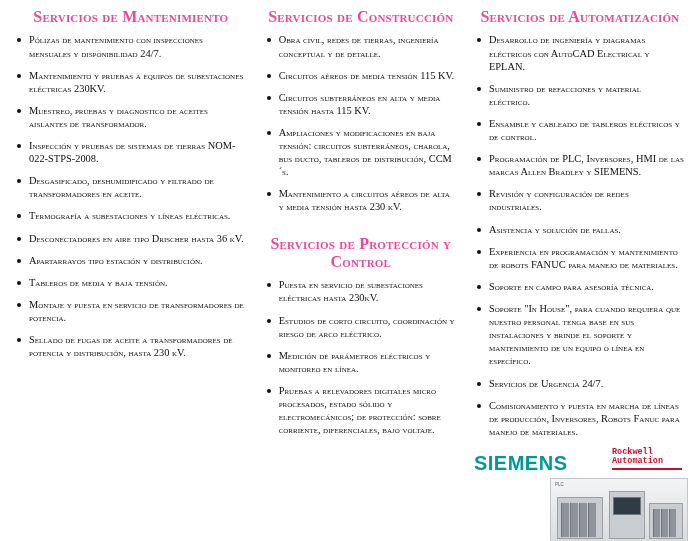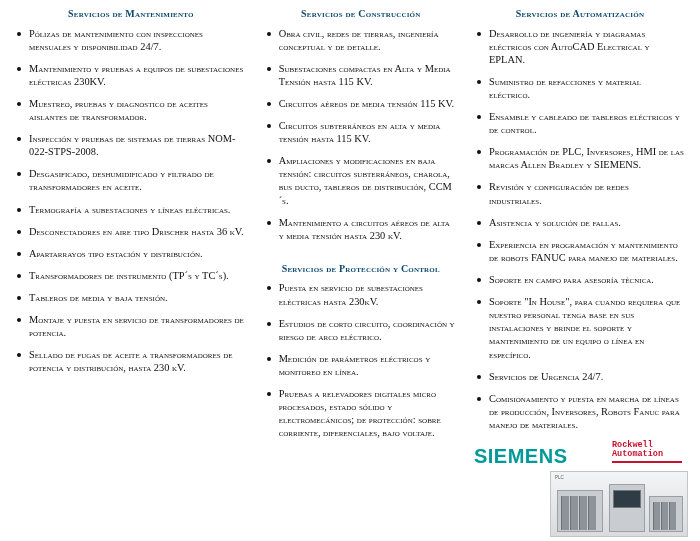--- a/index.html
+++ b/index.html
@@ -29,22 +29,22 @@
     padding: 0 6px;
   }
   .col-1 { width: 254px; }
   .col-2 { width: 214px; }
   .col-3 { width: 232px; }
 
   .section-title {
     font-family: "Liberation Serif", serif;
     font-variant: small-caps;
     font-weight: bold;
-    font-size: 10px;
-    color: #0c4a6e;
+    font-size: 16px;
+    color: #ec4899;
     text-align: center;
     letter-spacing: 0.2px;
     margin: 0 0 7px 0;
     line-height: 1.15;
   }
   .section-title.second {
     margin-top: 21px;
   }
 
   ul.bullets {
@@ -162,32 +162,30 @@
     <div class="section-title">Servicios de Mantenimiento</div>
     <ul class="bullets">
       <li>Pólizas de mantenimiento con inspecciones mensuales y disponibilidad 24/7.</li>
       <li>Mantenimiento y pruebas a equipos de subestaciones eléctricas 230KV.</li>
       <li>Muestreo, pruebas y diagnostico de aceites aislantes de transformador.</li>
       <li>Inspección y pruebas de sistemas de tierras NOM-022-STPS-2008.</li>
       <li>Desgasificado, deshumidificado y filtrado de transformadores en aceite.</li>
       <li>Termografía a subestaciones y líneas eléctricas.</li>
       <li>Desconectadores en aire tipo Drischer hasta 36 kV.</li>
       <li>Apartarrayos tipo estación y distribución.</li>
-      <li>Transformadores de instrumento (TP´s y TC´s).</li>
       <li>Tableros de media y baja tensión.</li>
       <li>Montaje y puesta en servicio de transformadores de potencia.</li>
       <li>Sellado de fugas de aceite a transformadores de potencia y distribución, hasta 230 kV.</li>
     </ul>
   </div>
 
   <div class="col col-2">
     <div class="section-title">Servicios de Construcción</div>
     <ul class="bullets">
       <li>Obra civil, redes de tierras, ingeniería conceptual y de detalle.</li>
-      <li>Subestaciones compactas en Alta y Media Tensión hasta 115 KV.</li>
       <li>Circuitos aéreos de media tensión  115 KV.</li>
       <li>Circuitos subterráneos en alta y media tensión hasta 115 KV.</li>
       <li>Ampliaciones y modificaciones en baja tensión: circuitos subterráneos, charola, bus ducto, tableros de distribución, CCM´s.</li>
       <li>Mantenimiento a circuitos aéreos de alta y media tensión hasta 230 kV.</li>
     </ul>
 
     <div class="section-title second">Servicios de Protección y Control</div>
     <ul class="bullets">
       <li>Puesta en servicio de subestaciones eléctricas hasta 230kV.</li>
       <li>Estudios de corto circuito, coordinación y riesgo de arco eléctrico.</li>

